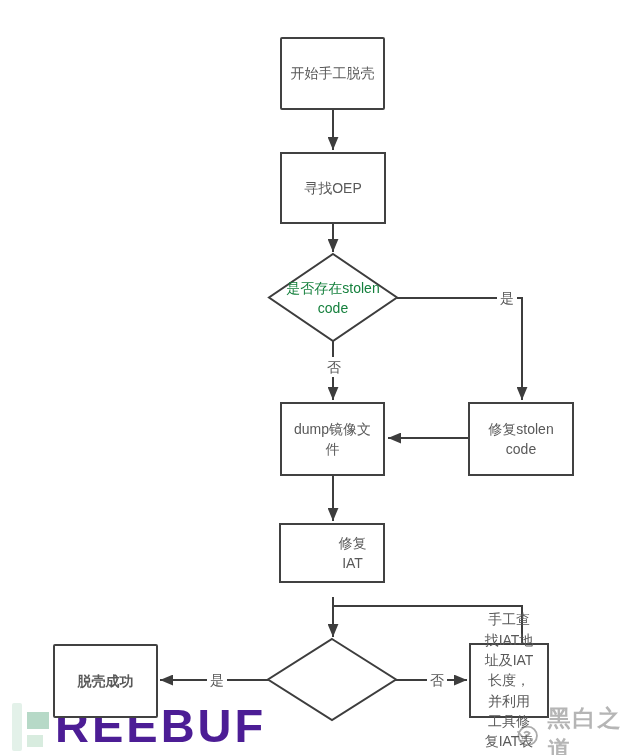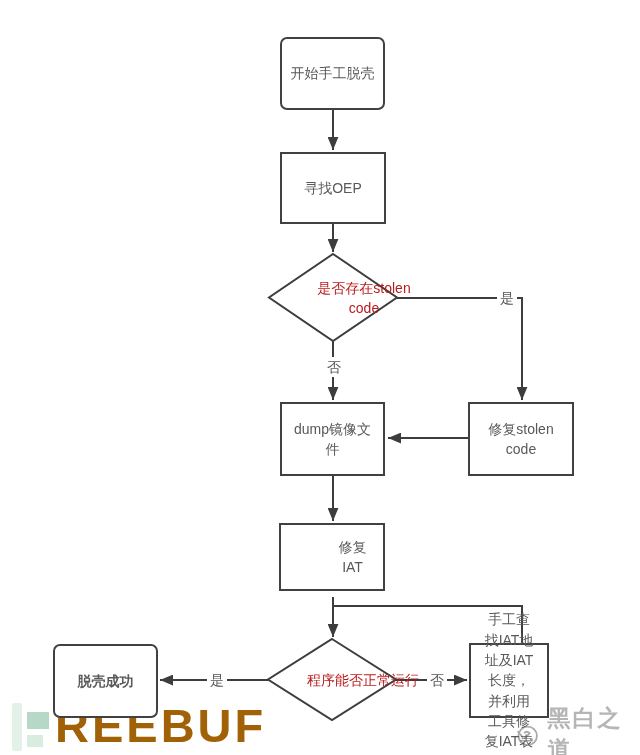--- a/index.html
+++ b/index.html
@@ -28,32 +28,31 @@
     color: #595959;
     font-size: 14px;
     line-height: 1.45;
     display: flex;
     align-items: center;
     justify-content: center;
     text-align: center;
     padding: 4px 7px;
     z-index: 2;
   }
-  .node.rounded { border-radius: 7px; }
+  .node.rounded { border-radius: 2px; }
   .diamond-label {
     position: absolute;
-    color: #b91c1c;
+    color: #15803d;
     font-size: 14px;
     line-height: 1.45;
     text-align: center;
     z-index: 3;
     display: flex;
     align-items: center;
     justify-content: center;
-    margin-left: 31px;
   }
   .edge-label {
     position: absolute;
     background: #ffffff;
     color: #555555;
     font-size: 14px;
     line-height: 1;
     padding: 3px 3px;
     z-index: 3;
   }
@@ -80,21 +79,21 @@
     margin-top: 12px;
   }
   .fb-block-bottom {
     width: 16px; height: 12px;
     background: #d8ecdf;
     margin-top: 6px;
   }
   .fb-text {
     font-size: 47px;
     font-weight: bold;
-    color: #a16207;
+    color: #4c1d95;
     letter-spacing: 3px;
     margin-left: 6px;
     line-height: 52px;
   }
   #wm-heibai {
     position: absolute;
     left: 512px;
     top: 703px;
     display: flex;
     align-items: center;
@@ -143,23 +142,22 @@
   <div class="node rounded" style="left:280px; top:37px; width:105px; height:73px;">开始手工脱壳</div>
 
   <div class="node" style="left:280px; top:152px; width:106px; height:72px;text-align:right;">寻找OEP</div>
 
   <div class="diamond-label" style="left:273px; top:272px; width:120px; height:52px;">是否存在stolen code</div>
 
   <div class="node" style="left:280px; top:402px; width:105px; height:74px;">dump镜像文件</div>
 
   <div class="node" style="left:468px; top:402px; width:106px; height:74px;">修复stolen code</div>
 
-  <div class="node" style="left:279px; top:523px; width:106px; height:68px;padding-left:48px;">修复IAT</div>
+  <div class="node" style="left:279px; top:523px; width:106px; height:60px;padding-left:48px;">修复IAT</div>
 
-  <div class="diamond-label" style="left:272px; top:654px; width:120px; height:52px;">程序能否正常运行</div>
 
   <div class="node" style="left:469px; top:643px; width:80px; height:75px; padding:2px 12px;">手工查找IAT地址及IAT长度，并利用工具修复IAT表</div>
 
   <div class="node rounded" style="left:53px; top:644px; width:105px; height:74px;font-weight:bold;">脱壳成功</div>
 
   <div class="edge-label" style="left:497px; top:288px;">是</div>
 
   <div class="edge-label" style="left:324px; top:357px;">否</div>
 
   <div class="edge-label" style="left:427px; top:670px;">否</div>

